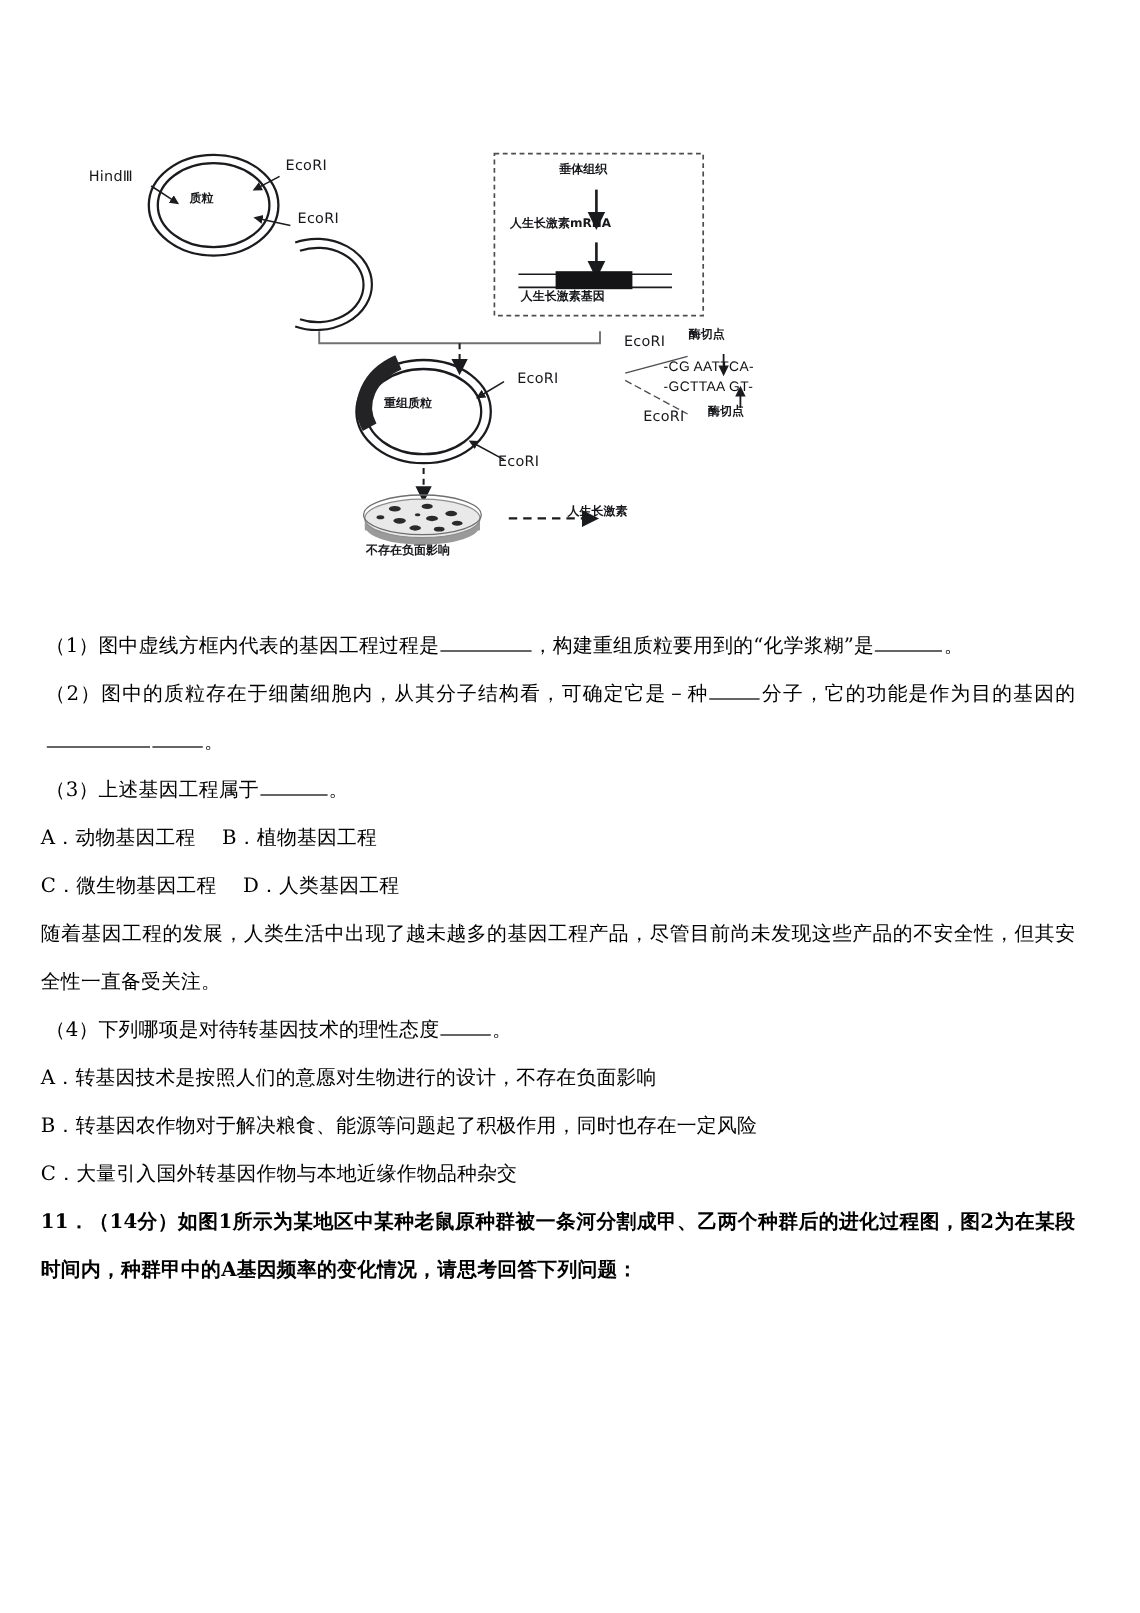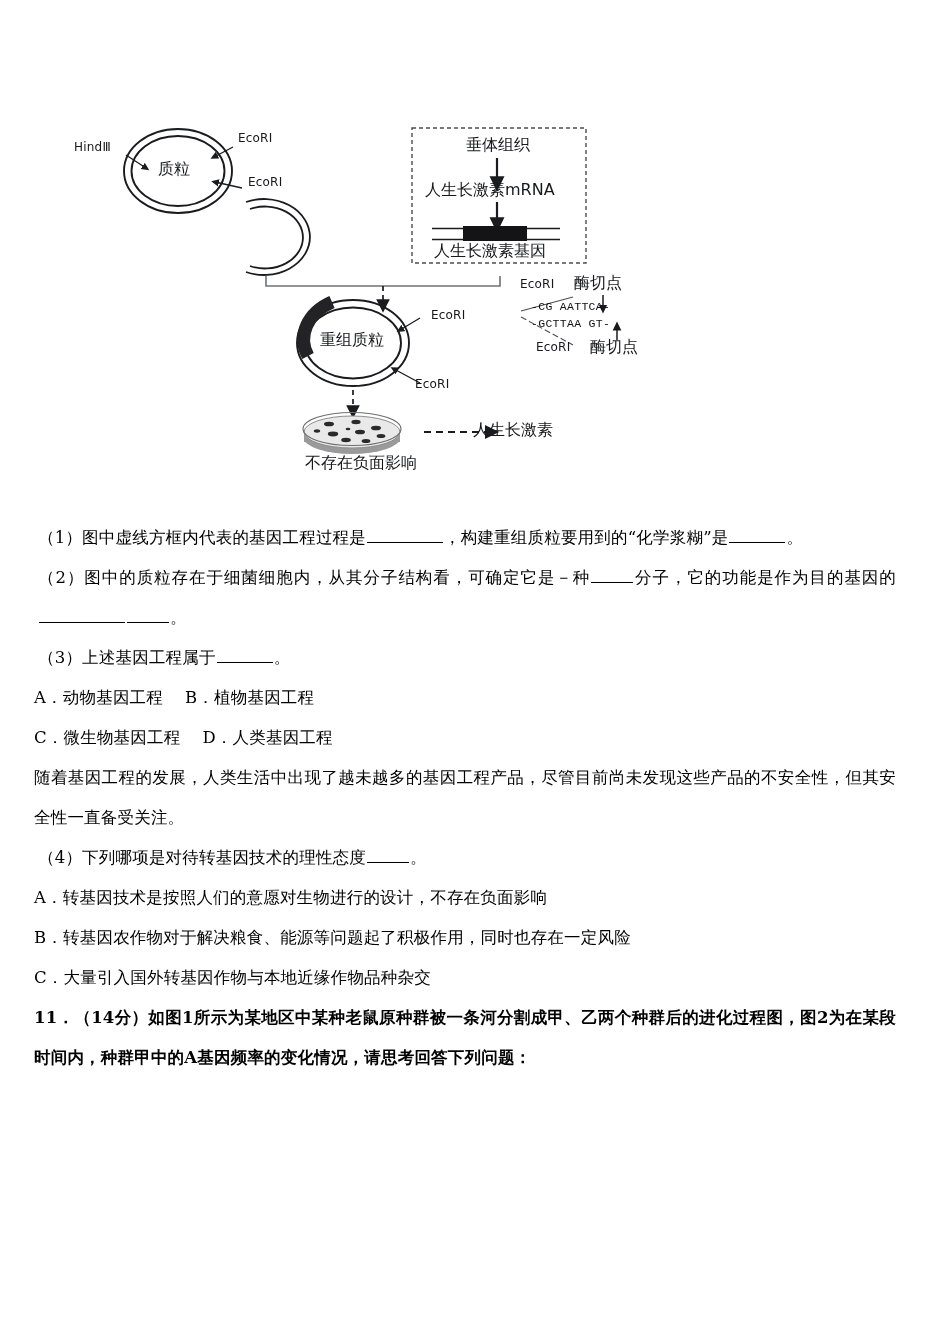--- a/index.html
+++ b/index.html
@@ -36,28 +36,29 @@
     white-space: nowrap;
     line-height: 1;
   }
   .lbl-lat {   
     font-family: "DejaVu Sans", "Liberation Sans", sans-serif;
     font-size: 12px;
     letter-spacing: .2px;
   }
   .lbl-cn-b {
     font-family: "DejaVu Sans", "Liberation Sans", sans-serif;
-    font-size: 16px;
-    font-weight: normal;
+    font-size: 10px;
+    font-weight: bold;
   }
   .seq {
-    font-family: Liberation Mono, monospace;
+    font-family: Liberation Sans, sans-serif;
     font-size: 11.5px;
     letter-spacing: .3px;
     color: #101114;
+    margin-left: 22px;
   }
 
   
   #body-text {
     position: absolute;
     left: 34px;
     top: 518px;
     width: 862px;
   }
   .para {

